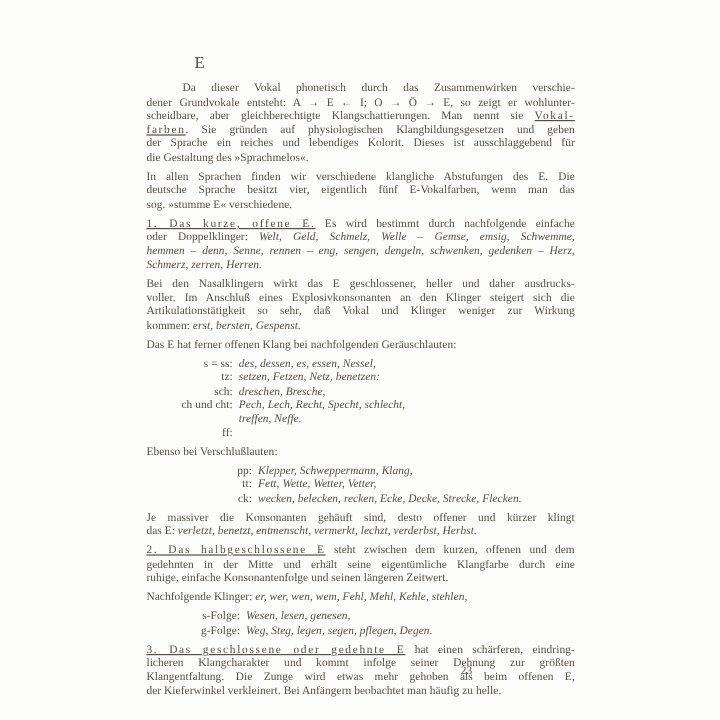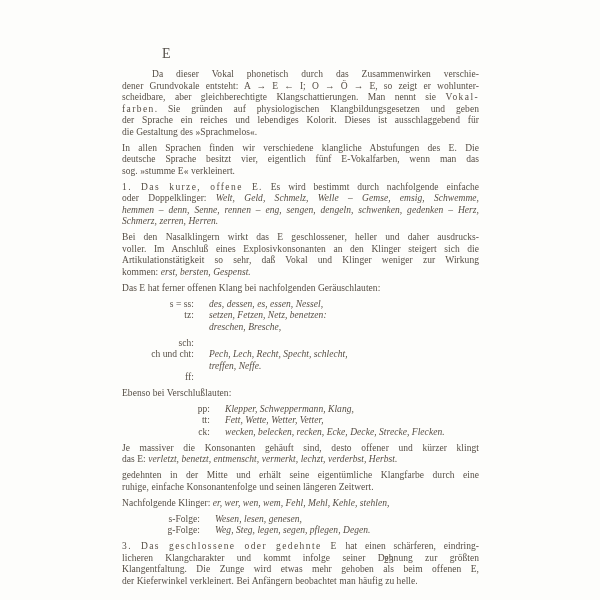--- a/index.html
+++ b/index.html
@@ -34,27 +34,27 @@
   .line{
     text-align:justify;
     text-align-last:justify;
     white-space:normal;
   }
   .line.last{
     text-align:right;
     text-align-last:left;
   }
   .line .i, .list .i{font-style:italic;}
-  .line .sp{letter-spacing:1.4px;}
+  .line .sp{letter-spacing:1.4px;text-decoration:underline;}
   .list{margin:0 0 4.5px 0;}
   .list-row{display:flex;}
   .list-label{
     text-align:right;
     flex:0 0 auto;
-    padding-right:15px;
+    padding-right:5px;
   }
   .list-text{flex:1 1 auto;}
   .page-number{
     position:absolute;
     left:384px;top:555px;
     font-size:9.5px;
     color:#5a524a;
   }
 </style>
 </head>
@@ -68,21 +68,21 @@
           <div class="line" style="text-indent: 30px;"><span class="n">Da dieser Vokal phonetisch durch das Zusammenwirken verschie-</span></div>
           <div class="line"><span class="n">dener Grundvokale entsteht: A → E ← I; O → Ö → E, so zeigt er wohlunter-</span></div>
           <div class="line"><span class="n">scheidbare, aber gleichberechtigte Klangschattierungen. Man nennt sie </span><span class="sp">Vokal-</span></div>
           <div class="line"><span class="sp">farben</span><span class="n">. Sie gründen auf physiologischen Klangbildungsgesetzen und geben</span></div>
           <div class="line"><span class="n">der Sprache ein reiches und lebendiges Kolorit. Dieses ist ausschlaggebend für</span></div>
           <div class="line last"><span class="n">die Gestaltung des »Sprachmelos«.</span></div>
         </div>
         <div class="para">
           <div class="line"><span class="n">In allen Sprachen finden wir verschiedene klangliche Abstufungen des E. Die</span></div>
           <div class="line"><span class="n">deutsche Sprache besitzt vier, eigentlich fünf E-Vokalfarben, wenn man das</span></div>
-          <div class="line last"><span class="n">sog. »stumme E« verkleinert.</span></div>
+          <div class="line last"><span class="n">sog. »stumme E« verschiedene.</span></div>
         </div>
         <div class="para">
           <div class="line"><span class="sp">1. Das kurze, offene E.</span><span class="n"> Es wird bestimmt durch nachfolgende einfache</span></div>
           <div class="line"><span class="n">oder Doppelklinger: </span><span class="i">Welt, Geld, Schmelz, Welle – Gemse, emsig, Schwemme,</span></div>
           <div class="line"><span class="i">hemmen – denn, Senne, rennen – eng, sengen, dengeln, schwenken, gedenken – Herz,</span></div>
           <div class="line last"><span class="i">Schmerz, zerren, Herren.</span></div>
         </div>
         <div class="para">
           <div class="line"><span class="n">Bei den Nasalklingern wirkt das E geschlossener, heller und daher ausdrucks-</span></div>
           <div class="line"><span class="n">voller. Im Anschluß eines Explosivkonsonanten an den Klinger steigert sich die</span></div>
@@ -95,21 +95,21 @@
         <div class="list">
           <div class="list-row">
             <span class="list-label" style="width: 72px;">s = ss:</span>
             <span class="list-text i">des, dessen, es, essen, Nessel,</span>
           </div>
           <div class="list-row">
             <span class="list-label" style="width: 72px;">tz:</span>
             <span class="list-text i">setzen, Fetzen, Netz, benetzen:</span>
           </div>
           <div class="list-row">
-            <span class="list-label" style="width: 72px; margin-top: 16px;">sch:</span>
+            <span class="list-label" style="width: 72px;">sch:</span>
             <span class="list-text i">dreschen, Bresche,</span>
           </div>
           <div class="list-row">
             <span class="list-label" style="width: 72px;">ch und cht:</span>
             <span class="list-text i">Pech, Lech, Recht, Specht, schlecht,</span>
           </div>
           <div class="list-row">
             <span class="list-label" style="width: 72px; margin-top: 11px;">ff:</span>
             <span class="list-text i">treffen, Neffe.</span>
           </div>
@@ -129,20 +129,21 @@
           <div class="list-row">
             <span class="list-label" style="width: 88px;">ck:</span>
             <span class="list-text i">wecken, belecken, recken, Ecke, Decke, Strecke, Flecken.</span>
           </div>
         </div>
         <div class="para">
           <div class="line"><span class="n">Je massiver die Konsonanten gehäuft sind, desto offener und kürzer klingt</span></div>
           <div class="line last"><span class="n">das E: </span><span class="i">verletzt, benetzt, entmenscht, vermerkt, lechzt, verderbst, Herbst.</span></div>
         </div>
         <div class="para">
+          <div class="line"><span class="sp">2. Das halbgeschlossene E</span><span class="n"> steht zwischen dem kurzen, offenen und dem</span></div>
           <div class="line"><span class="n">gedehnten in der Mitte und erhält seine eigentümliche Klangfarbe durch eine</span></div>
           <div class="line last"><span class="n">ruhige, einfache Konsonantenfolge und seinen längeren Zeitwert.</span></div>
         </div>
         <div class="para">
           <div class="line last"><span class="n">Nachfolgende Klinger: </span><span class="i">er, wer, wen, wem, Fehl, Mehl, Kehle, stehlen,</span></div>
         </div>
         <div class="list">
           <div class="list-row">
             <span class="list-label" style="width: 78px;">s-Folge:</span>
             <span class="list-text i">Wesen, lesen, genesen,</span>

